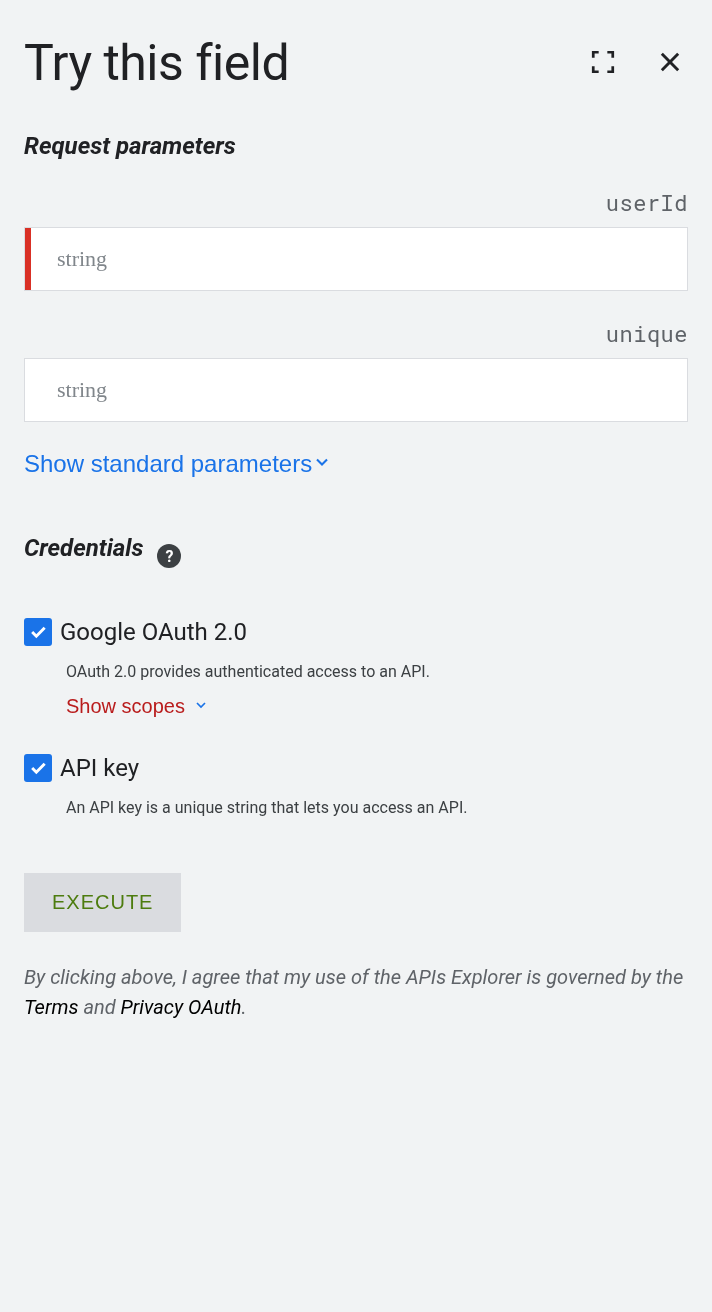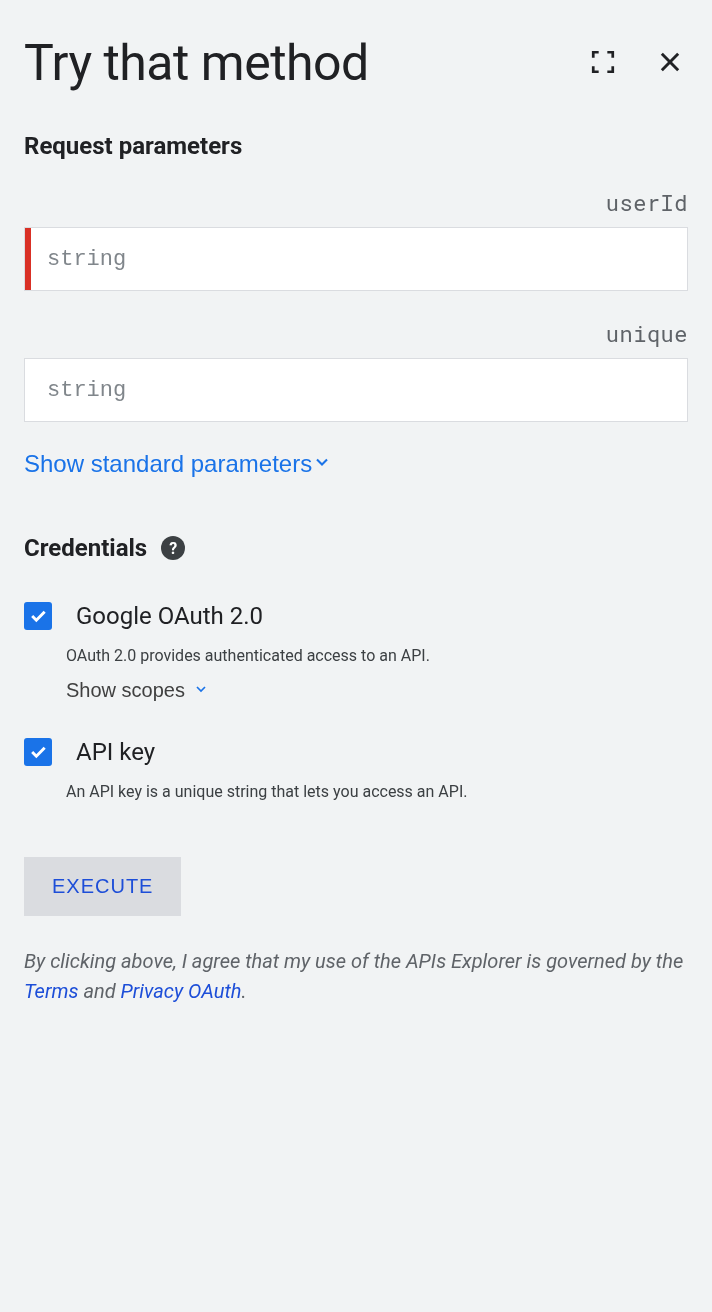--- a/index.html
+++ b/index.html
@@ -49,20 +49,21 @@
     }
     .description a {
       color: #1a73e8;
       text-decoration: none;
     }
     .section-heading {
       font-size: 24px;
       font-weight: 700;
       color: #202124;
       margin-bottom: 28px;
+      font-style: italic;
     }
     .param-group {
       margin-bottom: 28px;
     }
     .param-label {
       font-family: "Roboto Mono", "Courier New", monospace;
       font-size: 22px;
       color: #5f6368;
       margin-bottom: 10px;
       display: block;
@@ -83,24 +84,24 @@
       left: 0;
       top: 0;
       bottom: 0;
       width: 6px;
       background: #d93025;
     }
     .param-input {
       width: 100%;
       border: none;
       outline: none;
-      font-family: Liberation Mono, monospace;
+      font-family: Liberation Serif, serif;
       font-size: 22px;
       color: #3c4043;
-      padding: 0 22px;
+      padding: 0 32px;
       background: transparent;
       height: 100%;
     }
     .param-input::placeholder {
       color: #80868b;
     }
     .toggle-link {
       background: none;
       border: none;
       color: #1a73e8;
@@ -132,21 +133,21 @@
       justify-content: center;
       font-size: 16px;
       font-weight: 700;
     }
     .cred-item {
       margin-bottom: 36px;
     }
     .cred-row {
       display: flex;
       align-items: center;
-      gap: 24px;
+      gap: 8px;
       margin-bottom: 16px;
     }
     .checkbox {
       width: 28px;
       height: 28px;
       background: #1a73e8;
       border-radius: 3px;
       display: flex;
       align-items: center;
       justify-content: center;
@@ -163,58 +164,58 @@
     }
     .cred-desc {
       font-size: 16px;
       color: #3c4043;
       margin-left: 42px;
       margin-bottom: 14px;
     }
     .show-scopes {
       background: none;
       border: none;
-      color: #404040;
+      color: #b91c1c;
       font-size: 20px;
       cursor: pointer;
       display: flex;
       align-items: center;
       gap: 8px;
       margin-left: 42px;
       padding: 0;
     }
     .execute-btn {
       background: #dadce0;
       border: none;
-      color: #1d4ed8;
+      color: #4d7c0f;
       font-size: 20px;
       font-weight: 500;
       letter-spacing: 1px;
       padding: 18px 28px;
       cursor: pointer;
       margin-top: 20px;
       margin-bottom: 30px;
     }
     .footer-text {
       font-size: 20px;
       font-style: italic;
       color: #5f6368;
       line-height: 1.5;
     }
     .footer-text a {
-      color: #1d4ed8;
+      color: #000000;
       text-decoration: none;
     }
   </style>
 </head>
 <body>
 
 <div class="container">
   <div class="header-row">
-    <h1 class="page-title">Try that method</h1>
+    <h1 class="page-title">Try this field</h1>
     <div class="header-actions">
       <button class="icon-btn">
         <span>
           <svg width="26" height="26" viewBox="0 0 24 24" fill="none" stroke="currentColor" stroke-width="2.5">
             <path d="M3 8V3h5M21 8V3h-5M3 16v5h5M21 16v5h-5"></path>
           </svg>
         </span>
       </button>
       <button class="icon-btn">
         <span>
@@ -246,21 +247,21 @@
   <button class="toggle-link">
     <span>Show standard parameters</span>
     <span class="chevron">
       <svg width="20" height="20" viewBox="0 0 24 24" fill="none" stroke="#1a73e8" stroke-width="2.5">
         <path d="M6 9l6 6 6-6"></path>
       </svg>
     </span>
   </button>
 
   <div class="credentials-header">
-    <h2 class="section-heading" style="margin-bottom:0">Credentials</h2>
+    <h2 class="section-heading" style="margin-bottom:16px">Credentials</h2>
     <span class="help-icon">?</span>
   </div>
 
   <div class="cred-item">
     <div class="cred-row">
       <div class="checkbox">
         <svg viewBox="0 0 24 24" fill="none" stroke="#fff" stroke-width="3.5">
             <path d="M5 12l5 5L20 7"></path>
           </svg>
       </div>

